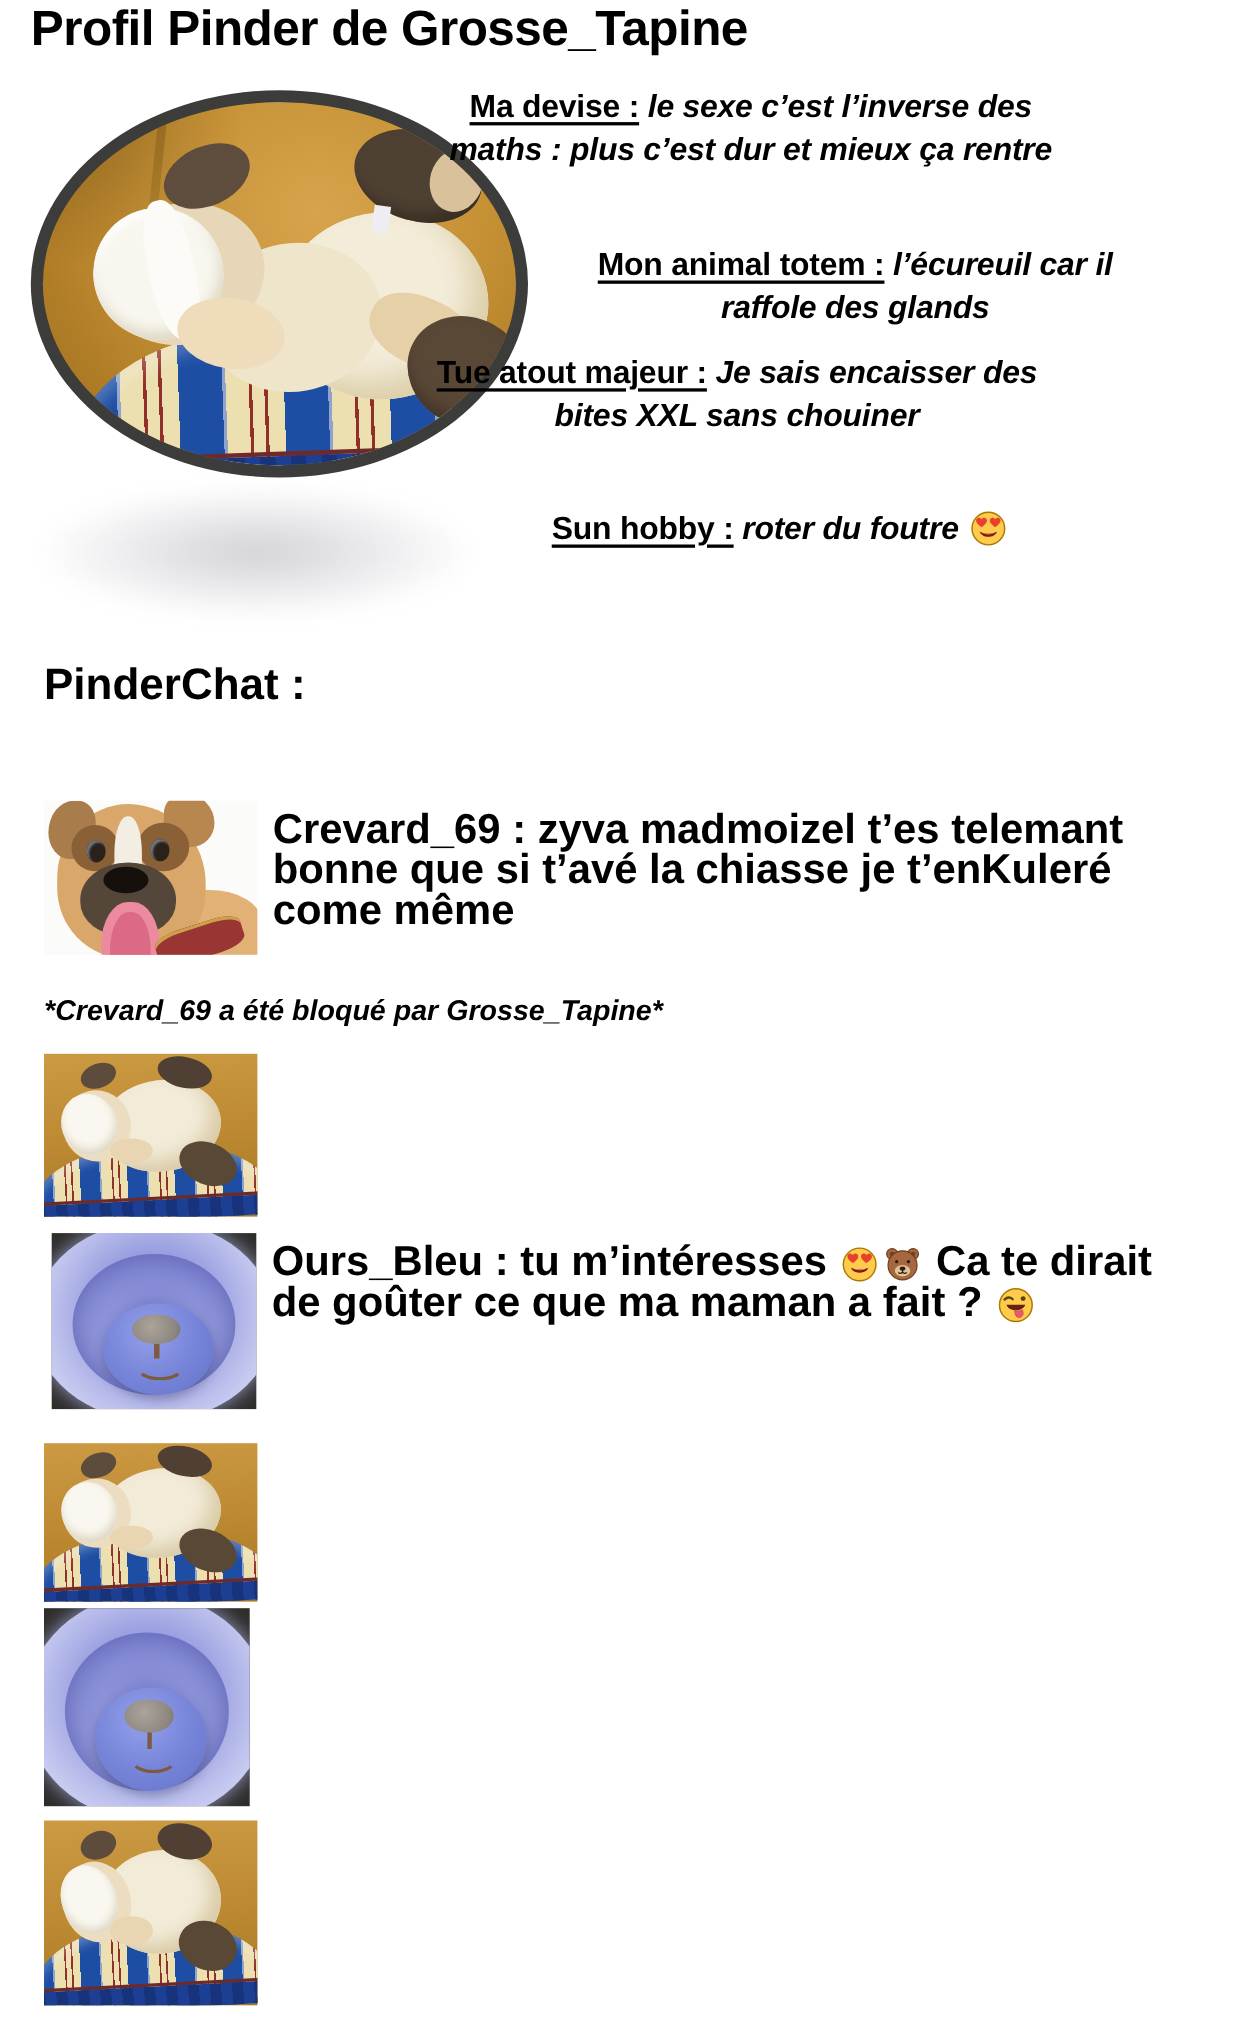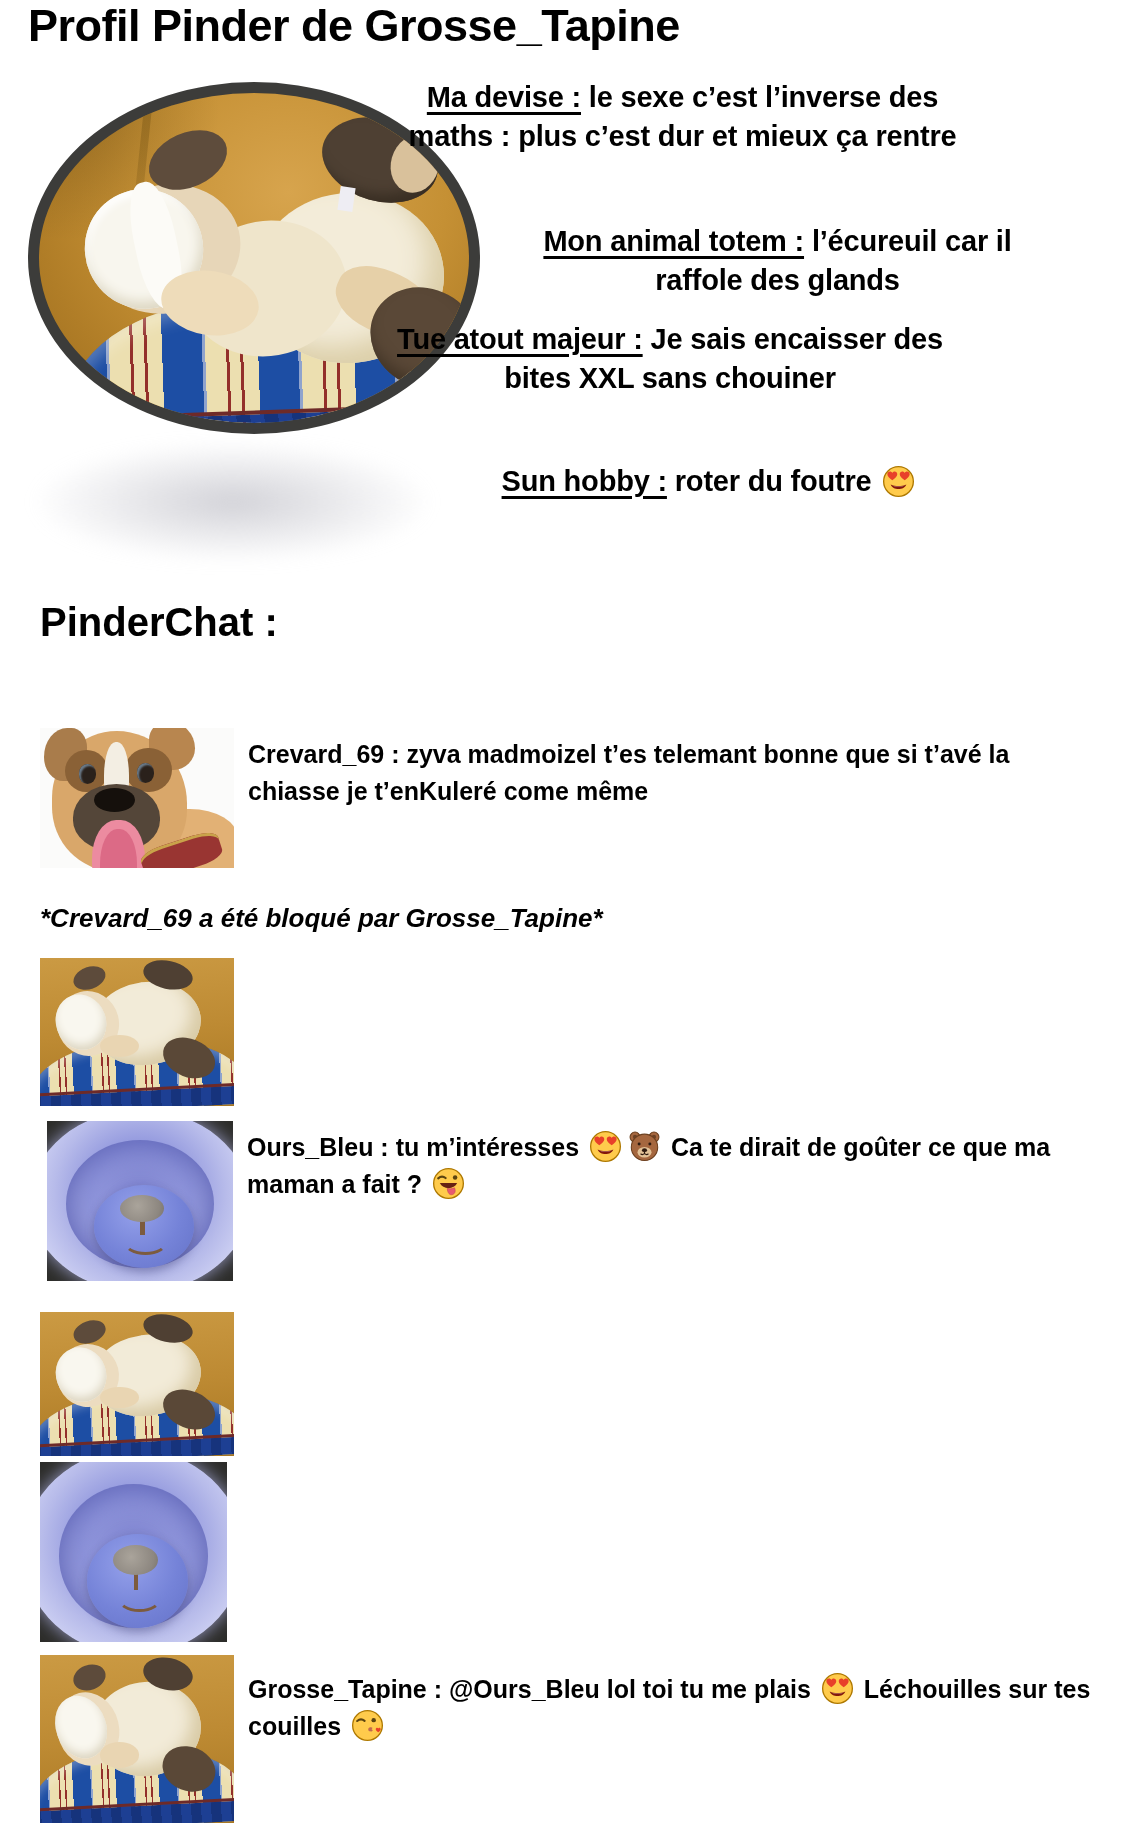--- a/index.html
+++ b/index.html
@@ -7,21 +7,21 @@
     position:relative;width:1123px;height:1847px;overflow:hidden;
     font-family:"Liberation Sans",sans-serif;color:#000;
   }
   .s{position:absolute;}
   
   .title{position:absolute;left:28px;top:0;margin:0;font-size:45px;font-weight:700;letter-spacing:-.5px;}
   .chatHeading{position:absolute;left:40px;top:600px;margin:0;font-size:40px;font-weight:700;}
   
   .pfield{position:absolute;text-align:center;font-size:29px;font-weight:700;line-height:39px;letter-spacing:-.2px;}
   .pfield .plabel{text-decoration:underline;text-decoration-thickness:3px;text-underline-offset:5px;}
-  .pfield .pvalue{margin-top:26px;}
+  .pfield .pvalue{font-style:italic;margin-top:26px;}
   #pf0{left:390px;top:78px;width:585px;}
   #pf1{left:500px;top:222px;width:555px;}
   #pf2{left:390px;top:320px;width:560px;}
   #pf3{left:430px;top:462px;width:560px;}
   
   .oval{position:absolute;left:28px;top:82px;width:430px;height:330px;border:11px solid #3c3c3a;border-radius:50%;overflow:hidden;
     background:radial-gradient(ellipse at 58% 30%, #d7a44d 0%, #c59034 45%, #b07d27 72%, #9a6b1d 100%);}
   .ov-cornershade{left:-10%;top:-12%;width:55%;height:60%;background:radial-gradient(ellipse at 30% 30%, rgba(60,40,5,.28), rgba(60,40,5,0) 65%);}
   .ov-seam{left:96px;top:0;width:8px;height:200px;background:linear-gradient(180deg, rgba(120,85,20,.5), rgba(120,85,20,0));transform:rotate(6deg);}
   .ov-pillow{left:28px;top:208px;width:350px;height:150px;transform:rotate(-2deg);
@@ -39,21 +39,21 @@
   .ov-pawTL{left:108px;top:40px;width:82px;height:54px;background:#5e4c3c;border-radius:50%;transform:rotate(-24deg);}
   .ov-hoofTR{left:282px;top:26px;width:118px;height:82px;background:#4e4033;border-radius:50%;transform:rotate(16deg);box-shadow:inset -10px -6px 12px #3a2f24;}
   .ov-hoofPad{left:352px;top:42px;width:48px;height:58px;background:#d9c19b;border-radius:50%;transform:rotate(16deg);}
   .ov-arm{left:122px;top:178px;width:98px;height:64px;background:#eedcba;border-radius:50%;transform:rotate(8deg);}
   .ov-tag{left:300px;top:94px;width:15px;height:24px;background:#eeedf3;transform:rotate(8deg);}
   
   .smudge{position:absolute;left:35px;top:442px;width:395px;height:120px;border-radius:50%;
     background:radial-gradient(ellipse at 50% 50%, rgba(208,208,214,.95), rgba(208,208,214,0) 72%);filter:blur(8px);}
   
   .chat-row{position:absolute;left:40px;display:flex;gap:14px;}
-  .msg{margin:0;width:850px;font-size:25px;font-weight:700;line-height:37px;}
+  .msg{margin:0;width:850px;font-size:38px;font-weight:700;line-height:37px;}
   .blockedNote{position:absolute;left:40px;top:903px;margin:0;font-size:26px;font-weight:700;font-style:italic;}
   .av{flex:0 0 auto;position:relative;overflow:hidden;}
   #row0{top:728px;} #row0 .av{width:194px;height:140px;} #row0 .msg{margin-top:8px;}
   #row1{top:958px;} #row1 .av{width:194px;height:148px;} #row1 .msg{margin-top:6px;}
   #row2{top:1121px;} #row2 .av{width:186px;height:160px;margin-left:7px;} #row2 .msg{margin-top:8px;}
   #row3{top:1312px;} #row3 .av{width:194px;height:144px;} #row3 .msg{margin-top:6px;}
   #row4{top:1462px;} #row4 .av{width:187px;height:180px;} #row4 .msg{margin-top:16px;}
   #row5{top:1655px;} #row5 .av{width:194px;height:168px;} #row5 .msg{margin-top:16px;}
   
   .av-dog{background:#fbfbfa;}
@@ -253,26 +253,13 @@
         <div class="s pl-ruffle"></div>
       </div>
       <div class="s pl-body"></div>
       <div class="s pl-head"></div>
       <div class="s pl-band"></div>
       <div class="s pl-pawA"></div>
       <div class="s pl-pawB"></div>
       <div class="s pl-pawC"></div>
       <div class="s pl-arm"></div>
     </div>
-  <p class="msg">Grosse_Tapine : @Ours_Bleu lol toi tu me plais <svg class="emoji" viewBox="0 0 40 40">
-        <circle cx="20" cy="20" r="18" fill="#FFCB4C" stroke="#AE7800" stroke-width="1.6"></circle>
-        <path d="M12.5 18.5c-3.5-2.5-6-4.8-6-7.3 0-1.9 1.5-3.2 3.2-3.2 1.2 0 2.3.7 2.8 1.8.5-1.1 1.6-1.8 2.8-1.8 1.7 0 3.2 1.3 3.2 3.2 0 2.5-2.5 4.8-6 7.3z" fill="#E8402A"></path>
-        <path d="M27.5 18.5c-3.5-2.5-6-4.8-6-7.3 0-1.9 1.5-3.2 3.2-3.2 1.2 0 2.3.7 2.8 1.8.5-1.1 1.6-1.8 2.8-1.8 1.7 0 3.2 1.3 3.2 3.2 0 2.5-2.5 4.8-6 7.3z" fill="#E8402A"></path>
-        <path d="M10.5 23.5c2.5 7.5 16.5 7.5 19 0-6 2.8-13 2.8-19 0z" fill="#83180B"></path>
-        <path d="M12 24.8c5.2 2 10.8 2 16 0-5 1.7-11 1.7-16 0z" fill="#FFF"></path>
-      </svg> Léchouilles sur tes couilles <svg class="emoji" viewBox="0 0 40 40">
-        <circle cx="20" cy="20" r="18" fill="#FFCB4C" stroke="#AE7800" stroke-width="1.6"></circle>
-        <path d="M7.5 14.5q4.5-3.6 9-.2" stroke="#5C4410" stroke-width="2.6" fill="none" stroke-linecap="round"></path>
-        <circle cx="27.5" cy="13.5" r="2.7" fill="#5C4410"></circle>
-        <path d="M22.5 22.3c3-.8 4.8.7 2.3 2.1 2.6 1 1.4 3.1-1.6 2.7-1.5-.2-2.3-1.2-2.3-2.4 0-1.1.6-2 1.6-2.4z" fill="#C1694F"></path>
-        <path d="M33 28.2c-1.8-1.3-3-2.4-3-3.7 0-1 .8-1.7 1.7-1.7.6 0 1.1.3 1.3.9.2-.6.7-.9 1.3-.9.9 0 1.7.7 1.7 1.7 0 1.3-1.2 2.4-3 3.7z" fill="#E8402A"></path>
-      </svg></p>
 </div>
 
 </body></html>

